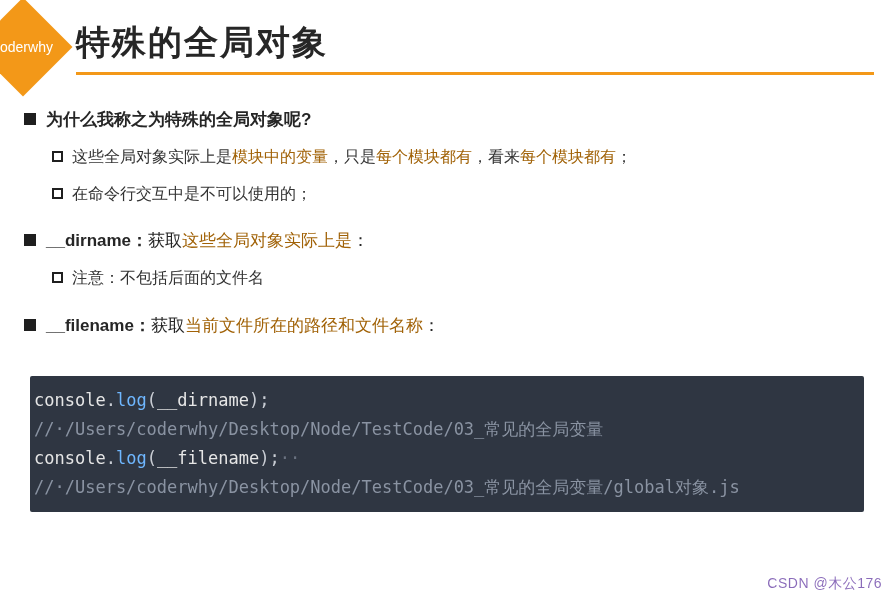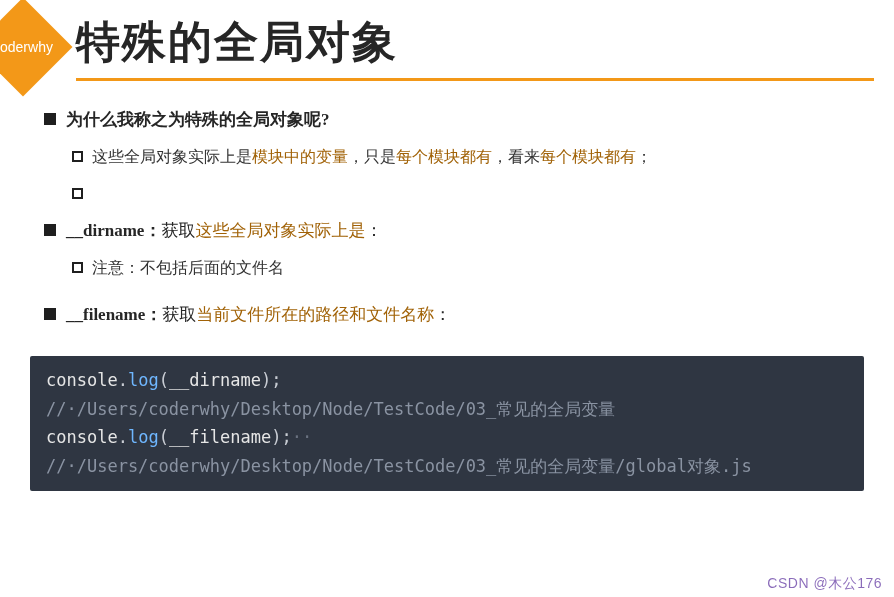--- a/index.html
+++ b/index.html
@@ -30,36 +30,35 @@
       flex-shrink: 0;
     }
     .badge-inner {
       transform: rotate(-45deg);
       color: #fff;
       font-size: 14px;
       font-weight: 500;
     }
     .title-wrap { flex: 1; padding-right: 20px; }
     .title {
-      font-size: 44px;
+      font-size: 34px;
       font-weight: 800;
       color: #262626;
       letter-spacing: 2px;
       padding-bottom: 6px;
     }
     .title-underline {
       height: 3px;
       background: #f39818;
       width: 100%;
     }
     .content {
-      padding: 22px 30px 10px 44px;
+      padding: 22px 30px 10px 24px;
       font-size: 16px;
       line-height: 1.9;
-      font-family: Liberation Serif, serif;
     }
     .bullet-1 {
       display: flex;
       align-items: flex-start;
       margin-bottom: 6px;
     }
     .bullet-1 .marker {
       width: 12px; height: 12px; background: #1f1f1f; margin-top: 9px; margin-right: 10px; flex-shrink:0;
     }
     .bullet-1 .text { font-weight: 700; color: #262626; font-size: 17px; }
@@ -69,24 +68,24 @@
       margin-left: 28px;
       margin-bottom: 6px;
     }
     .bullet-2 .marker {
       width: 11px; height: 11px; border: 2px solid #1f1f1f; margin-top: 9px; margin-right: 9px; flex-shrink:0;
     }
     .bullet-2 .text { color: #333; font-size: 16px; }
     .red { color: #a16207; }
     .spacer { height: 10px; }
     .code-block {
-      margin: 8px 30px 0 30px;
+      margin: 18px 30px 0 30px;
       background: #2f3642;
       border-radius: 2px;
-      padding: 10px 16px;
+      padding: 10px 4px;
       font-family: "Consolas","Menlo","Monaco",monospace;
       font-size: 17px;
       line-height: 1.7;
       color: #cfd3da;
       white-space: pre;
       overflow: hidden;
     }
     .tok-obj { color: #e6e6e6; }
     .tok-punc { color: #c9cdd4; }
     .tok-fn { color: #6fb7ff; }
@@ -120,20 +119,21 @@
     <div class="bullet-1">
       <div class="marker"></div>
       <div class="text">为什么我称之为特殊的全局对象呢?</div>
     </div>
     <div class="bullet-2">
       <div class="marker"></div>
       <div class="text"><span>这些全局对象实际上是</span><span class="red">模块中的变量</span><span>，只是</span><span class="red">每个模块都有</span><span>，看来</span><span class="red">每个模块都有</span><span>；</span></div>
     </div>
     <div class="bullet-2">
       <div class="marker"></div>
+      <div class="text"><span>在命令行交互中是不可以使用的；</span></div>
     </div>
     <div class="spacer"></div>
     <div class="bullet-1">
       <div class="marker"></div>
       <div class="text"><span style="font-weight: 700;">__dirname：</span><span style="font-weight: 400;">获取</span><span class="red" style="font-weight: 400;">这些全局对象实际上是</span><span style="font-weight: 400;">：</span></div>
     </div>
     <div class="bullet-2">
       <div class="marker"></div>
       <div class="text"><span>注意：不包括后面的文件名</span></div>
     </div>

